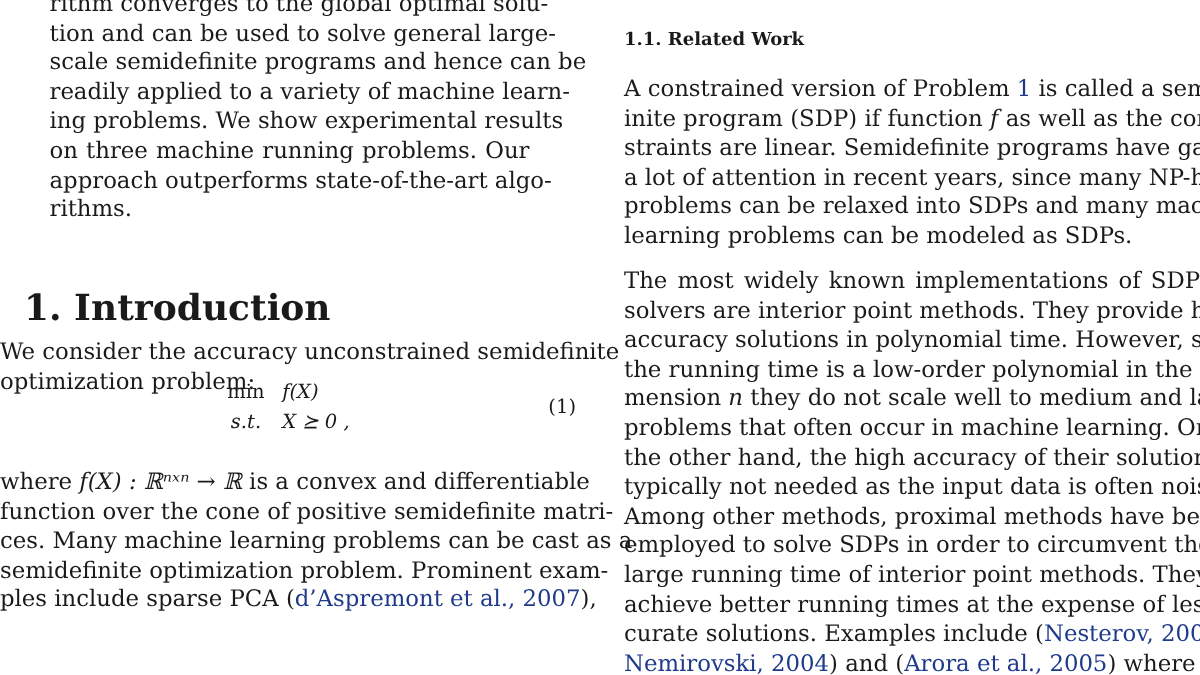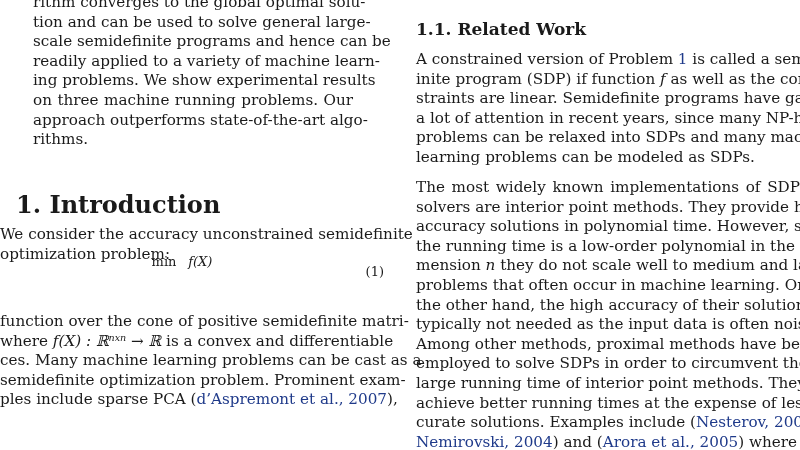--- a/index.html
+++ b/index.html
@@ -6,21 +6,21 @@
     body { width: 800px; height: 450px; overflow: hidden; position: relative;
       font-family: "DejaVu Serif", "Liberation Serif", serif; color: #1a1a1a; }
     .col { position: absolute; top: 0; }
     .col-left { left: 0; width: 385px; }
     .col-right { left: 416px; width: 384px; }
     .p { font-size: 15.2px; line-height: 19.6px; text-align: justify; margin: 0; }
     .line { display: block; height: 19.6px; white-space: nowrap; text-align-last: justify; text-align: justify; }
     .line.last { text-align-last: left; }
     .abstract { position: absolute; left: 33px; top: -7px; width: 320px; }
     .h1 { position: absolute; left: 16px; top: 190px; font-size: 24px; font-weight: bold; margin: 0; }
-    .h2 { position: absolute; left: 0; top: 19px; font-size: 17px; font-weight: bold; margin: 0; }
+    .h2 { position: absolute; left: 0; top: 19px; font-size: 12px; font-weight: bold; margin: 0; }
     .cite { color: #1f3a8a; }
     .it { font-style: italic; }
     .eq { position: absolute; left: 0; top: 254px; width: 385px; height: 40px; font-size: 13px; }
     .eq .r1 { position: absolute; left: 144px; top: 0; }
     .eq .r2 { position: absolute; left: 144px; top: 19px; }
     .eq .lbl { display: inline-block; width: 40px; text-align: center; }
     .eq .num { position: absolute; right: 1px; top: 10px; }
   </style>
 </head>
 <body>
@@ -42,26 +42,30 @@
   <div class="p" style="position:absolute; left:0; top:225px; width:385px;">
     <span class="line">We consider the accuracy unconstrained semidefinite</span>
     <span class="line last">optimization problem:</span>
   </div>
 
   <div class="eq">
     <div class="r1">
       <span class="lbl">min</span>
       <span class="it">f(X)</span>
     </div>
+    <div class="r2">
+      <span class="lbl it">s.t.</span>
+      <span class="it">X ⪰ 0 ,</span>
+    </div>
     <span class="num">(1)</span>
   </div>
 
   <div class="p" style="position:absolute; left:0; top:312px; width:385px;">
+    <span class="line"><span>where </span><span class="it">f(X) : ℝⁿˣⁿ → ℝ</span><span> is a convex and differentiable</span></span>
     <span class="line">function over the cone of positive semidefinite matri-</span>
-    <span class="line"><span>where </span><span class="it">f(X) : ℝⁿˣⁿ → ℝ</span><span> is a convex and differentiable</span></span>
     <span class="line">ces. Many machine learning problems can be cast as a</span>
     <span class="line">semidefinite optimization problem.  Prominent exam-</span>
     <span class="line"><span>ples include sparse PCA (</span><a class="cite">d’Aspremont et al., 2007</a><span>),</span></span>
   </div>
 </div>
 
 <div class="col col-right">
   <h2 class="h2">1.1. Related Work</h2>
 
   <div class="p" style="position:absolute; left:0; top:50px; width:384px;">

